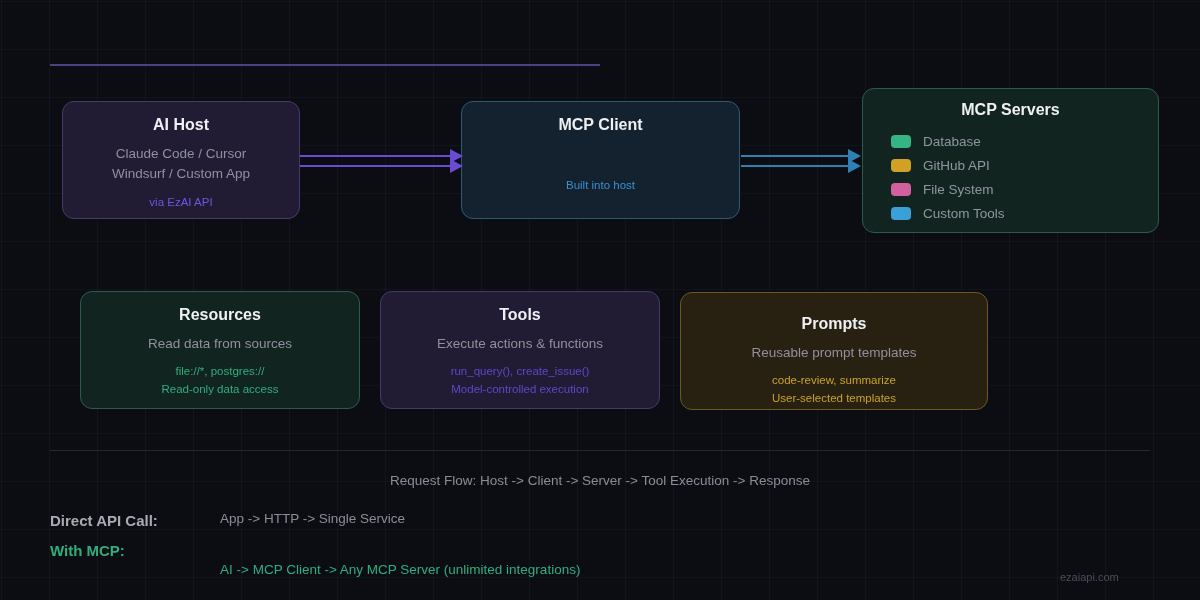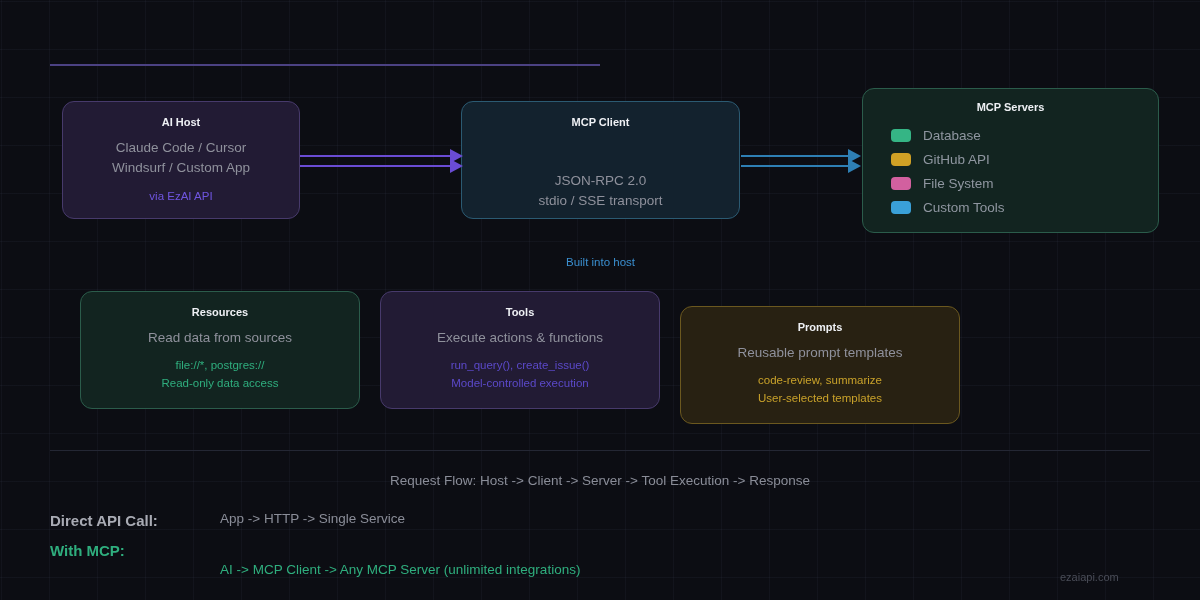--- a/index.html
+++ b/index.html
@@ -19,42 +19,42 @@
     font-size:21px; font-weight:bold; color:#eef0f4; letter-spacing:0.2px;
   }
   .title-underline {
     position:absolute; left:50px; top:64px; width:550px; height:2px;
     background:#4c4283;
   }
   .box {
     position:absolute; border-radius:12px; border:1.5px solid;
     display:flex; flex-direction:column; align-items:center; text-align:center;
   }
-  .box-title { font-size:11px; font-weight:bold; color:#eef0f4; }
+  .box-title { font-size:16px; font-weight:bold; color:#eef0f4; }
   .box-line  { font-size:13.5px; color:#8f919c; line-height:20px; }
   .box-note  { font-size:11.5px; line-height:18px; }
 
   
   .ai-host     { left:62px;  top:101px; width:238px; height:118px; background:#221b34; border-color:#473a6b; padding-top:14px; }
   .mcp-client  { left:461px; top:101px; width:279px; height:118px; background:#13222e; border-color:#2b5a72; padding-top:14px;gap:33px; }
   .mcp-servers { left:862px; top:88px;  width:297px; height:145px; background:#122420; border-color:#2b5c4b; padding-top:12px; }
 
   .ai-host .box-body, .mcp-client .box-body { margin-top:10px; }
   .ai-host .box-note { margin-top:9px; color:#6f55e0; }
   .mcp-client .box-note { margin-top:9px; color:#3a8fd0; }
 
   .legend { margin-top:10px; align-self:flex-start; margin-left:28px; }
   .legend-row { display:flex; align-items:center; height:24px; }
   .legend-swatch { width:20px; height:13px; border-radius:4px; margin-right:12px; }
   .legend-label { font-size:13.5px; color:#8f96a0; }
 
   
   .resources { left:80px;  top:291px; width:280px; height:118px; background:#122420; border-color:#2b5c4b; padding-top:14px; }
   .tools     { left:380px; top:291px; width:280px; height:118px; background:#221b34; border-color:#473a6b; padding-top:14px; }
-  .prompts   { left:680px; top:306px; width:280px; height:118px; background:#282112; border-color:#6b581f; padding-top:14px; }
+  .prompts   { left:680px; top:292px; width:308px; height:118px; background:#282112; border-color:#6b581f; padding-top:22px; }
   .mid-desc { margin-top:10px; }
   .mid-notes { margin-top:8px; }
   .resources .box-note { color:#2fae7e; }
   .tools .box-note     { color:#5b49c9; }
   .prompts .box-note   { color:#c9a22a; }
 
   .divider { position:absolute; left:50px; top:450px; width:1100px; height:1px; background:#242734; }
 
   .flow-text {
     position:absolute; left:0; top:473px; width:1200px; text-align:center;
@@ -82,24 +82,20 @@
     <div class="box-title">AI Host</div>
     <div class="box-body">
       <div class="box-line">Claude Code / Cursor</div>
       <div class="box-line">Windsurf / Custom App</div>
     </div>
     <div class="box-note">via EzAI API</div>
   </div>
 
   <div class="box mcp-client">
     <div class="box-title">MCP Client</div>
-    <div class="box-body">
-      <div class="box-line">JSON-RPC 2.0</div>
-      <div class="box-line">stdio / SSE transport</div>
-    </div>
     <div class="box-note">Built into host</div>
   </div>
 
   <div class="box mcp-servers">
     <div class="box-title">MCP Servers</div>
     <div class="legend">
       <div class="legend-row">
         <span class="legend-swatch" style="background-color: rgb(53, 181, 133);"></span>
         <span class="legend-label">Database</span>
       </div>

